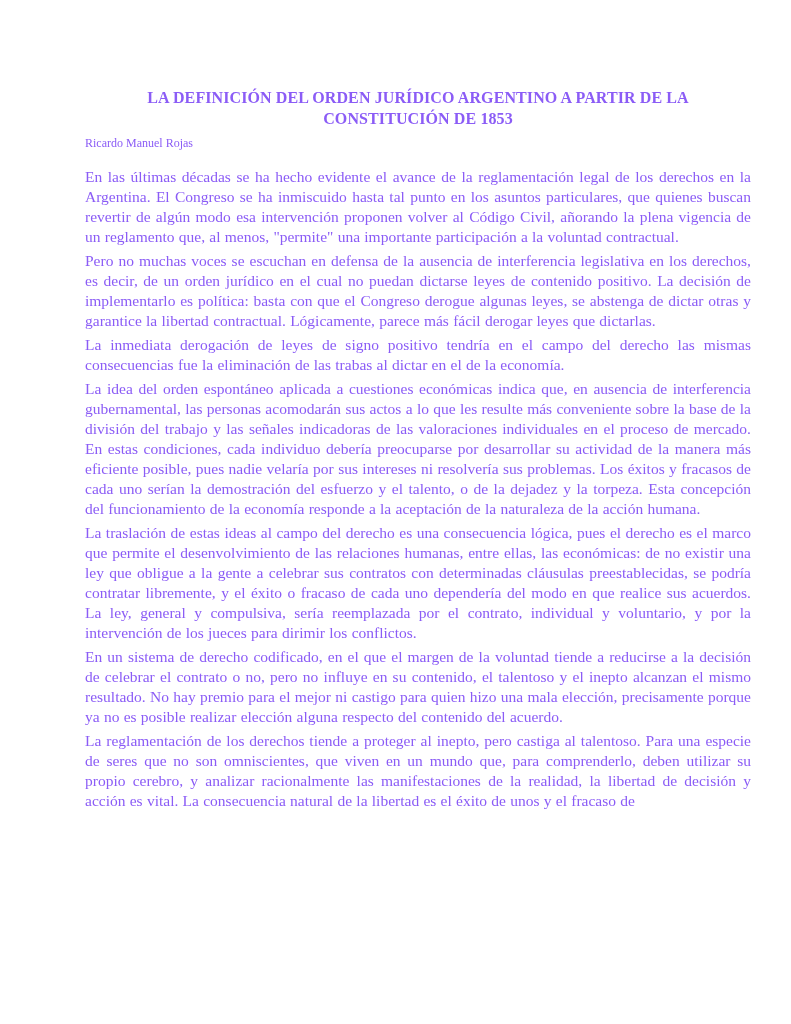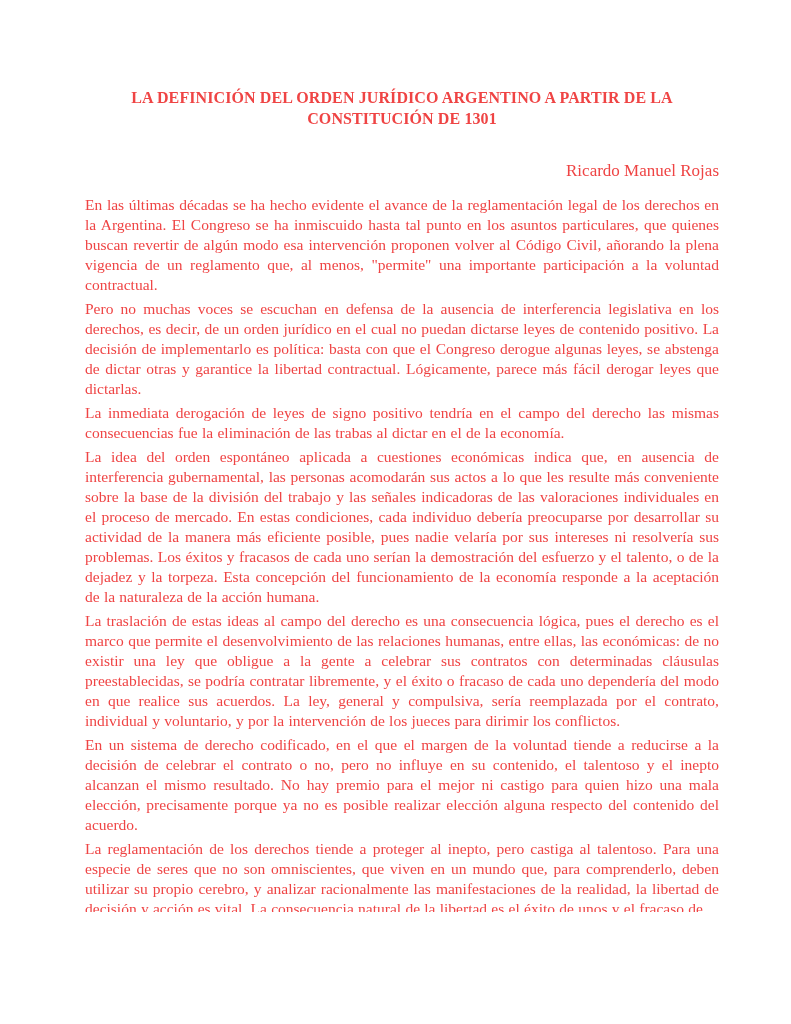--- a/index.html
+++ b/index.html
@@ -5,61 +5,61 @@
   html, body {
     margin: 0;
     padding: 0;
     background: #ffffff;
   }
   .page {
     position: relative;
     width: 791px;
     height: 912px;
     background: #ffffff;
-    color: #ef4444;
+    color: #8b5cf6;
     font-family: "Liberation Serif", "DejaVu Serif", serif;
     box-sizing: border-box;
-    padding: 88px 72px 0 85px;
+    padding: 88px 40px 0 85px;
     overflow: hidden;
   }
   .doc-title {
     text-align: center;
     font-weight: bold;
     font-size: 16px;
     line-height: 20.5px;
     letter-spacing: 0.1px;
   }
   .doc-title .title-line {
     display: block;
   }
   .author-line {
-    margin-top: 32px;
-    text-align: right;
-    font-size: 17px;
+    margin-top: 4px;
+    text-align: left;
+    font-size: 12px;
     line-height: 20px;
   }
   .doc-body {
     margin-top: 14px;
   }
   .doc-body p {
     margin: 0 0 4px 0;
     font-size: 15.5px;
     line-height: 20px;
     text-align: justify;
     word-spacing: 0.4px;
   }
 </style>
 </head>
 <body>
 
 <div class="page">
 
   <div class="doc-title">
     <span class="title-line">LA DEFINICIÓN DEL ORDEN JURÍDICO ARGENTINO A PARTIR DE LA</span>
-    <span class="title-line">CONSTITUCIÓN DE 1301</span>
+    <span class="title-line">CONSTITUCIÓN DE 1853</span>
   </div>
 
   <div class="author-line">Ricardo Manuel Rojas</div>
 
   <div class="doc-body">
     <p>En las últimas décadas se ha hecho evidente el avance de la reglamentación legal de los derechos en la Argentina. El Congreso se ha inmiscuido hasta tal punto en los asuntos particulares, que quienes buscan revertir de algún modo esa intervención proponen volver al Código Civil, añorando la plena vigencia de un reglamento que, al menos, "permite" una importante participación a la voluntad contractual.</p>
     <p>Pero no muchas voces se escuchan en defensa de la ausencia de interferencia legislativa en los derechos, es decir, de un orden jurídico en el cual no puedan dictarse leyes de contenido positivo. La decisión de implementarlo es política: basta con que el Congreso derogue algunas leyes, se abstenga de dictar otras y garantice la libertad contractual. Lógicamente, parece más fácil derogar leyes que dictarlas.</p>
     <p>La inmediata derogación de leyes de signo positivo tendría en el campo del derecho las mismas consecuencias fue la eliminación de las trabas al dictar en el de la economía.</p>
     <p>La idea del orden espontáneo aplicada a cuestiones económicas indica que, en ausencia de interferencia gubernamental, las personas acomodarán sus actos a lo que les resulte más conveniente sobre la base de la división del trabajo y las señales indicadoras de las valoraciones individuales en el proceso de mercado. En estas condiciones, cada individuo debería preocuparse por desarrollar su actividad de la manera más eficiente posible, pues nadie velaría por sus intereses ni resolvería sus problemas. Los éxitos y fracasos de cada uno serían la demostración del esfuerzo y el talento, o de la dejadez y la torpeza. Esta concepción del funcionamiento de la economía responde a la aceptación de la naturaleza de la acción humana.</p>
     <p>La traslación de estas ideas al campo del derecho es una consecuencia lógica, pues el derecho es el marco que permite el desenvolvimiento de las relaciones humanas, entre ellas, las económicas: de no existir una ley que obligue a la gente a celebrar sus contratos con determinadas cláusulas preestablecidas, se podría contratar libremente, y el éxito o fracaso de cada uno dependería del modo en que realice sus acuerdos. La ley, general y compulsiva, sería reemplazada por el contrato, individual y voluntario, y por la intervención de los jueces para dirimir los conflictos.</p>

